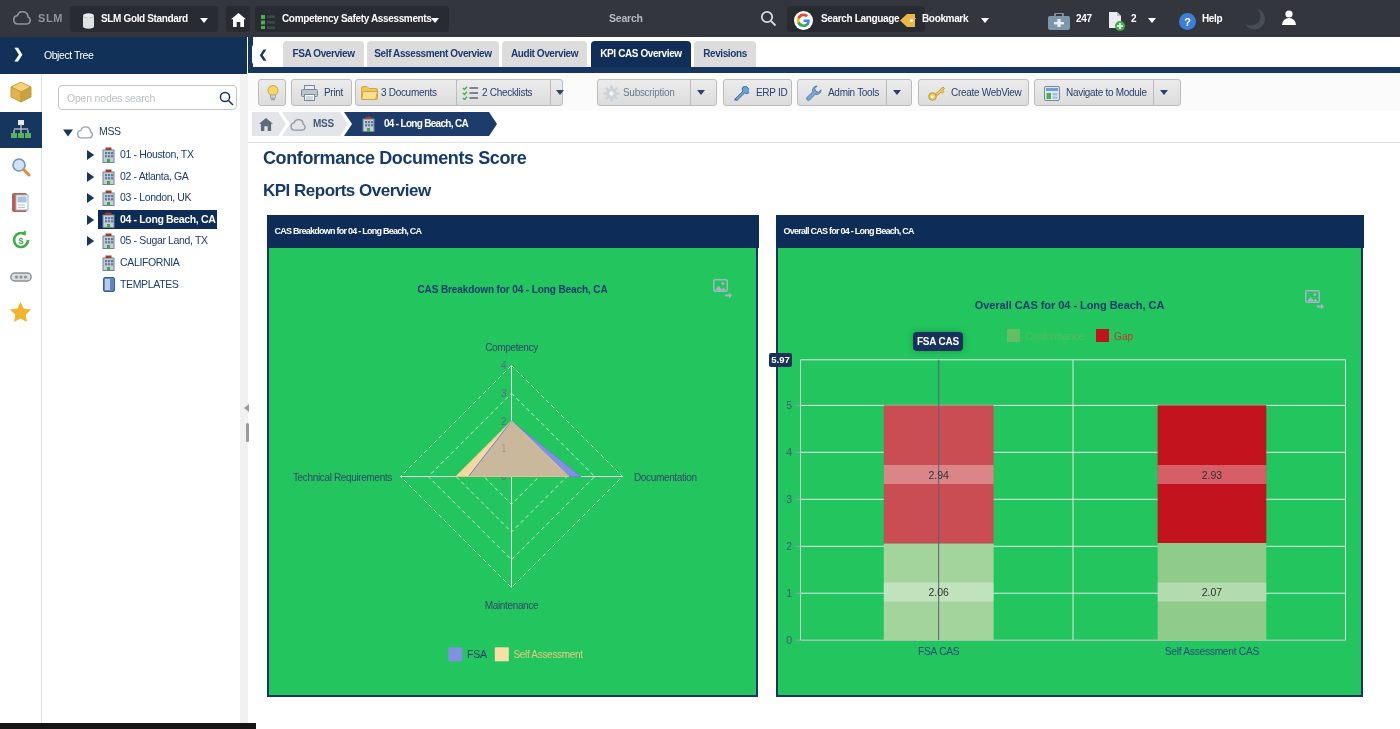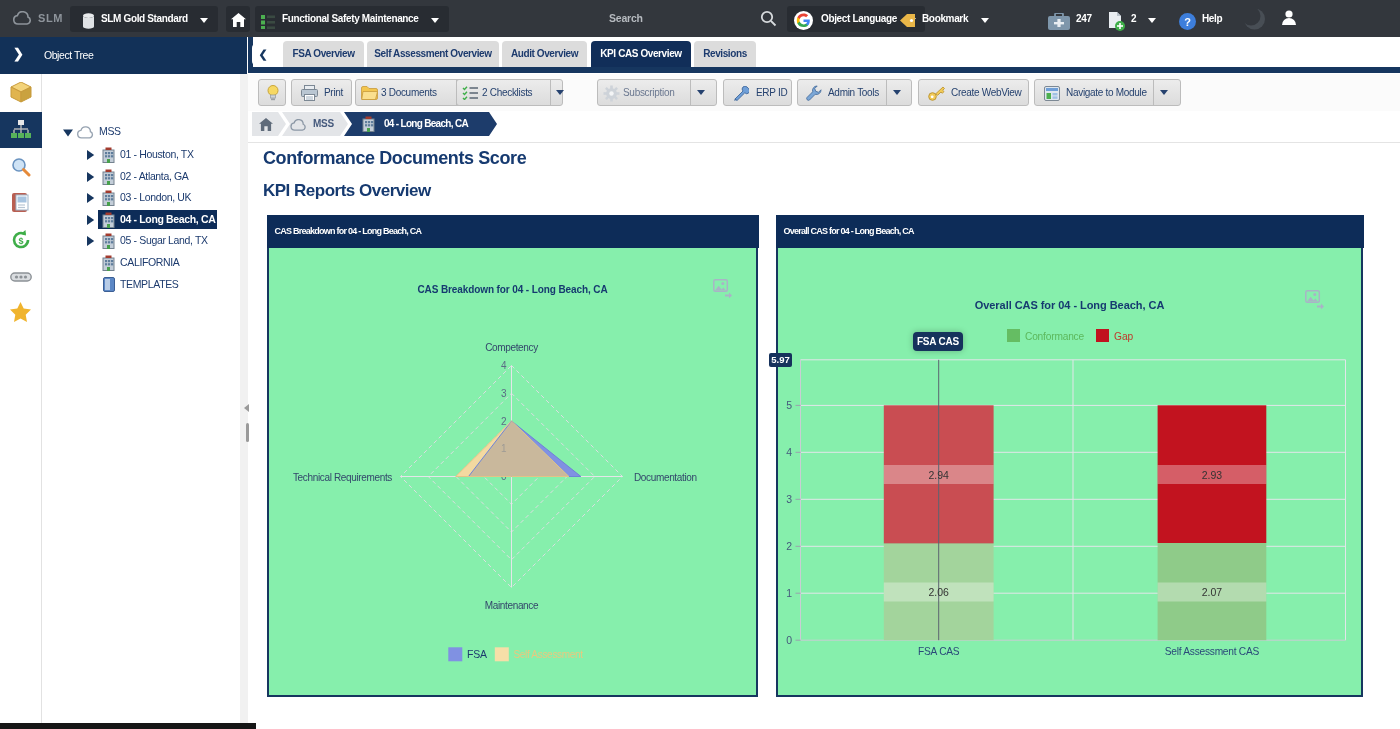--- a/index.html
+++ b/index.html
@@ -16,21 +16,21 @@
 #tree{left:43px;top:74px;width:197px;height:649px;background:#fff}
 .trow{position:absolute;font-size:10.5px;letter-spacing:-0.35px;color:#1d3b6e;white-space:nowrap}
 
 .tab{position:absolute;top:41px;height:26px;background:#dcdcdc;border-radius:4px 4px 0 0;color:#1d3b6e;font-size:10px;letter-spacing:-0.4px;font-weight:bold;text-align:center;line-height:26px;white-space:nowrap}
 
 .tbarbtn{position:absolute;top:79px;height:27px;background:linear-gradient(#ececec,#dcdcdc);border:1px solid #bcbcbc;border-radius:3px;color:#26426f;font-size:10px;letter-spacing:-0.3px;line-height:25px;white-space:nowrap}
 .ncaret{display:inline-block;width:0;height:0;border-left:4px solid transparent;border-right:4px solid transparent;border-top:5px solid #26426f;vertical-align:middle}
 
 .crumb{position:absolute;top:112px;height:24px;font-size:10px;letter-spacing:-0.3px;line-height:24px;white-space:nowrap}
 
-.panel{position:absolute;top:215px;height:482px;background:#86efac;border:2.5px solid #16365f}
+.panel{position:absolute;top:215px;height:482px;background:#22c55e;border:2.5px solid #16365f}
 .phead{position:absolute;left:-2.5px;top:-2.5px;right:-2.5px;height:33px;background:#0d2c58;color:#fff;font-size:9px;letter-spacing:-0.75px;font-weight:bold;line-height:33px;padding-left:8px}
 .ctitle{position:absolute;width:100%;text-align:center;color:#163a70;font-size:10.5px;letter-spacing:-0.2px;font-weight:bold}
 </style>
 </head>
 <body>
 <svg width="0" height="0" style="position:absolute">
     <defs>
       <symbol id="bld" viewBox="0 0 13 16">
         <rect x="1" y="3" width="11" height="12.5" fill="#c3cdd8" stroke="#74828f" stroke-width="1"></rect>
         <rect x="3.5" y="0.5" width="6" height="2.5" fill="#a23b2e"></rect>
@@ -65,37 +65,37 @@
   </div>
   <div class="tbtn" style="left:255px;width:194px">
     <svg class="abs" style="left:5px;top:8px" width="16" height="15" viewBox="0 0 16 15">
         <rect x="1" y="1" width="4" height="4" fill="#4caf50"></rect>
         <rect x="1" y="6.5" width="4" height="4" fill="#4caf50"></rect>
         <rect x="1" y="12" width="4" height="3" fill="#4caf50"></rect>
         <rect x="7" y="1.5" width="8" height="2.6" fill="#3a4a42"></rect>
         <rect x="7" y="7" width="8" height="2.6" fill="#3a4a42"></rect>
         <rect x="7" y="12.4" width="8" height="2.6" fill="#3a4a42"></rect>
       </svg>
-    <span style="position:absolute;left:27px">Functional Safety Maintenance</span>
+    <span style="position:absolute;left:27px">Competency Safety Assessments</span>
       <span class="caret" style="position:absolute;left:176px;top:12px"></span>
   </div>
   <span class="abs" style="left:609px;top:12px;color:#b6babf;font-size:10.5px;letter-spacing:-0.2px;font-weight:bold">Search</span>
   <svg class="abs" style="left:760px;top:10px" width="17" height="17" viewBox="0 0 17 17">
       <circle cx="7" cy="7" r="5.2" fill="none" stroke="#d7dadd" stroke-width="1.8"></circle>
       <line x1="11" y1="11" x2="15.5" y2="15.5" stroke="#d7dadd" stroke-width="1.8"></line>
     </svg>
   <div class="tbtn" style="left:787px;width:138px">
     <svg class="abs" style="left:7px;top:5px" width="19" height="19" viewBox="0 0 19 19">
         <circle cx="9.5" cy="9.5" r="9.5" fill="#fff"></circle>
         <path d="M15.8 9.7 c0-.5 0-.9-.1-1.3 H9.5 v2.5 h3.6 c-.2.8-.7 1.5-1.4 2 v1.7 h2.2 c1.3-1.2 1.9-2.9 1.9-4.9z" fill="#4285f4"></path>
         <path d="M9.5 16 c1.9 0 3.4-.6 4.5-1.6 l-2.2-1.7 c-.6.4-1.4.7-2.3.7-1.8 0-3.3-1.2-3.8-2.8H3.4v1.8C4.5 14.6 6.8 16 9.5 16z" fill="#34a853"></path>
         <path d="M5.7 10.6 c-.1-.4-.2-.9-.2-1.3s.1-.9.2-1.3V6.2H3.4C3 7.1 2.8 8.2 2.8 9.3s.2 2.2.6 3.1l2.3-1.8z" fill="#fbbc05"></path>
         <path d="M9.5 5.2 c1 0 1.9.4 2.6 1l2-2C12.9 3.1 11.4 2.5 9.5 2.5 6.8 2.5 4.5 4 3.4 6.2l2.3 1.8C6.2 6.4 7.7 5.2 9.5 5.2z" fill="#ea4335"></path>
       </svg>
-    <span style="position:absolute;left:34px">Object Language</span>
+    <span style="position:absolute;left:34px">Search Language</span>
       <span class="caret" style="position:absolute;left:121px;top:12px"></span>
   </div>
   <div class="tbtn" style="left:895px;width:108px;background:none">
     <svg class="abs" style="left:4px;top:7px" width="18" height="15" viewBox="0 0 18 15">
         <path d="M1 7.5 L8 1 H16 V14 H8 Z" fill="#e9b648"></path>
         <circle cx="12.5" cy="7.5" r="1.6" fill="#fff"></circle>
       </svg>
     <span style="position:absolute;left:27px">Bookmark</span>
       <span class="caret" style="position:absolute;left:86px;top:12px"></span>
   </div>
@@ -184,20 +184,27 @@
       <rect x="0.8" y="3" width="20.4" height="8" rx="4" fill="#d9dcdf" stroke="#8c9196" stroke-width="1.4"></rect>
       <circle cx="6.5" cy="7" r="1.6" fill="#8c9196"></circle>
       <circle cx="11" cy="7" r="1.6" fill="#8c9196"></circle>
       <circle cx="15.5" cy="7" r="1.6" fill="#8c9196"></circle>
     </svg>
   <svg class="abs" style="left:10px;top:228px" width="21" height="20" viewBox="0 0 21 20">
       <path d="M10.5 0 L13.7 6.6 L21 7.6 L15.7 12.7 L17 20 L10.5 16.5 L4 20 L5.3 12.7 L0 7.6 L7.3 6.6 Z" fill="#f0b42e"></path>
     </svg>
 </div>
 <div class="abs" id="tree">
+  <div class="abs" style="left:15px;top:11px;width:179px;height:25px;border:1px solid #c5c5c5;border-radius:4px;background:#fff">
+    <span class="abs" style="left:8px;top:6px;color:#bcc0c5;font-size:10.5px;letter-spacing:-0.2px">Open nodes search</span>
+    <svg class="abs" style="left:160px;top:5px" width="15" height="15" viewBox="0 0 15 15">
+        <circle cx="6" cy="6" r="4.6" fill="none" stroke="#16365f" stroke-width="1.5"></circle>
+        <line x1="9.5" y1="9.5" x2="14" y2="14" stroke="#16365f" stroke-width="1.5"></line>
+      </svg>
+  </div>
 
   <svg class="abs" style="left:20px;top:55px" width="10" height="8" viewBox="0 0 10 8">
       <path d="M0 0.5 H10 L5 7.5 Z" fill="#16365f"></path>
     </svg>
   <svg class="abs" style="left:34px;top:52px" width="17" height="13" viewBox="0 0 19 14">
       <path d="M5 13 a4.2 4.2 0 0 1 -0.6 -8.36 A5.4 5.4 0 0 1 15 6.1 a3.6 3.6 0 0 1 -1 6.9 z" fill="none" stroke="#97a3b1" stroke-width="1.5"></path>
     </svg>
   <div class="trow" style="left:56px;top:46px;line-height:14px;height:14px;top:50px">MSS</div>
   <svg class="abs" style="left:42.5px;top:76px" width="9" height="10" viewBox="0 0 9 10">
       <path d="M1 0 L8.2 5 L1 10 Z" fill="#16365f"></path>

